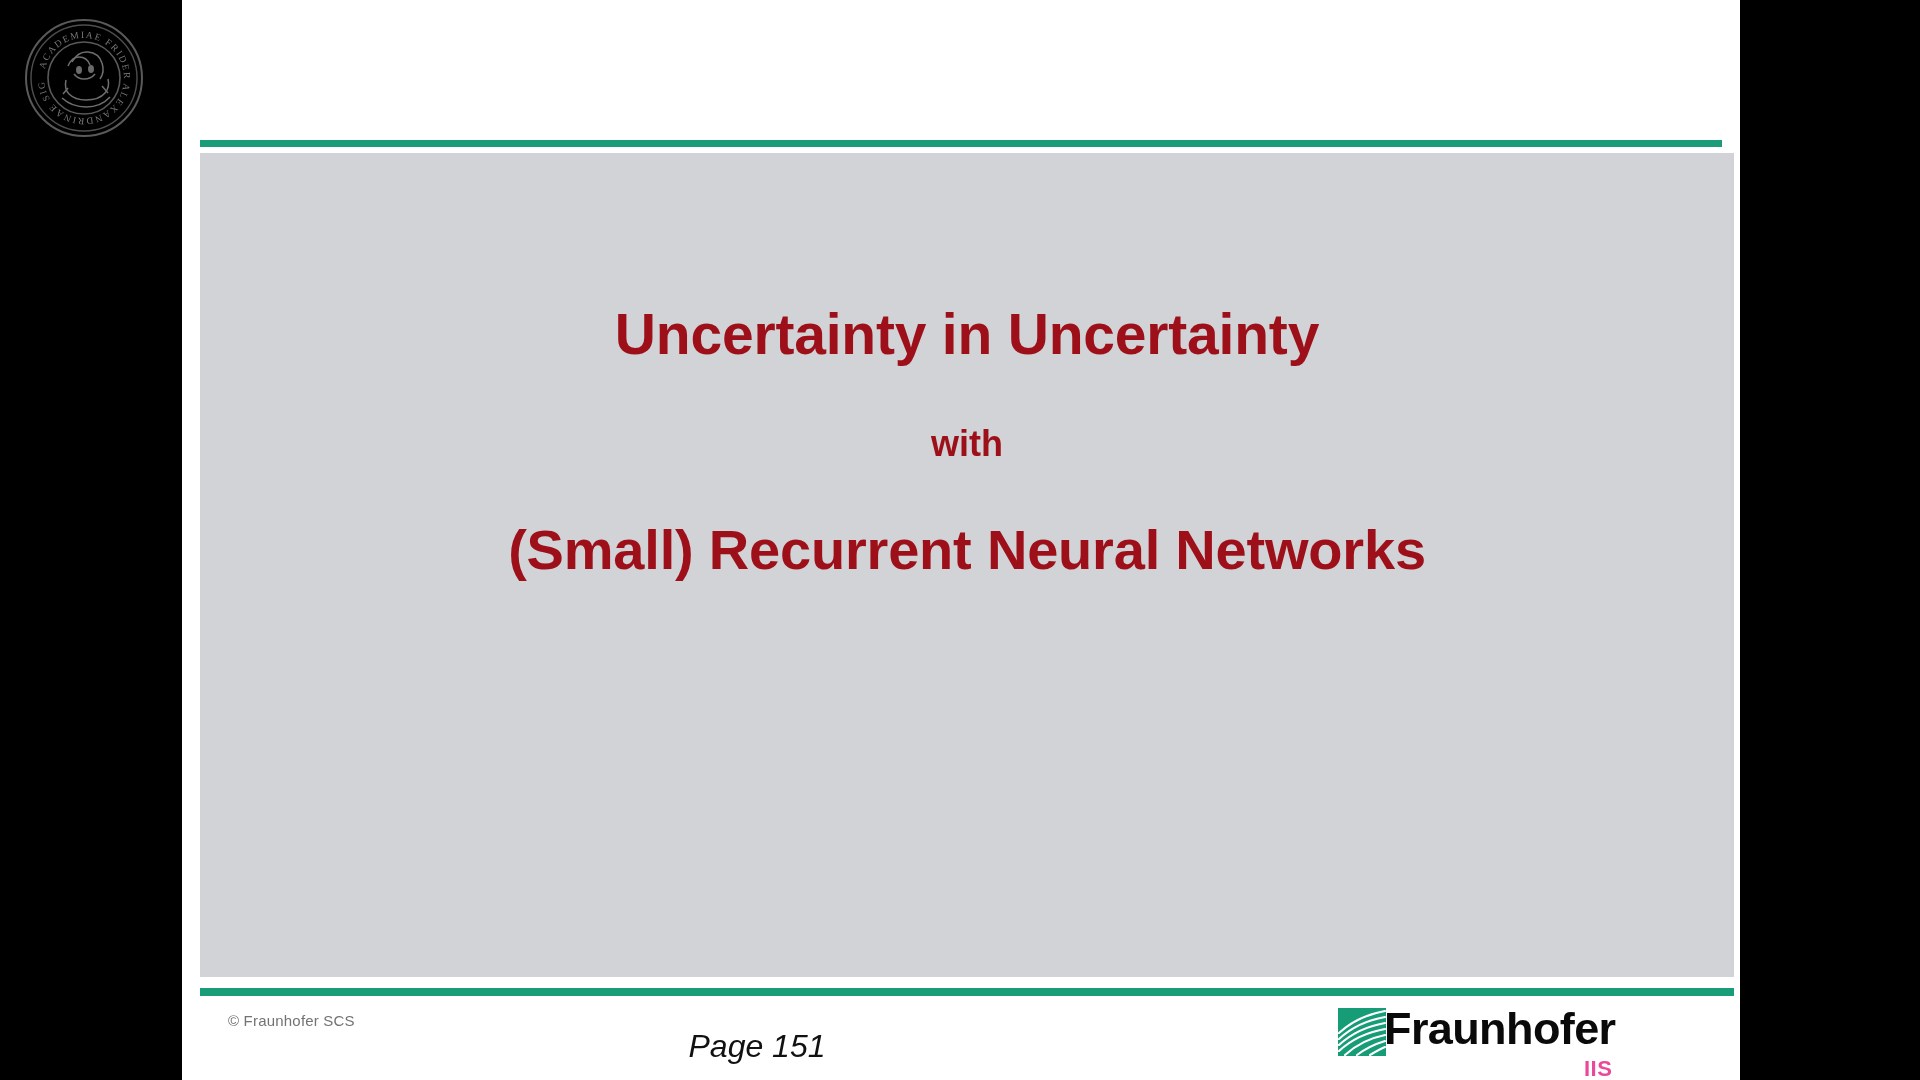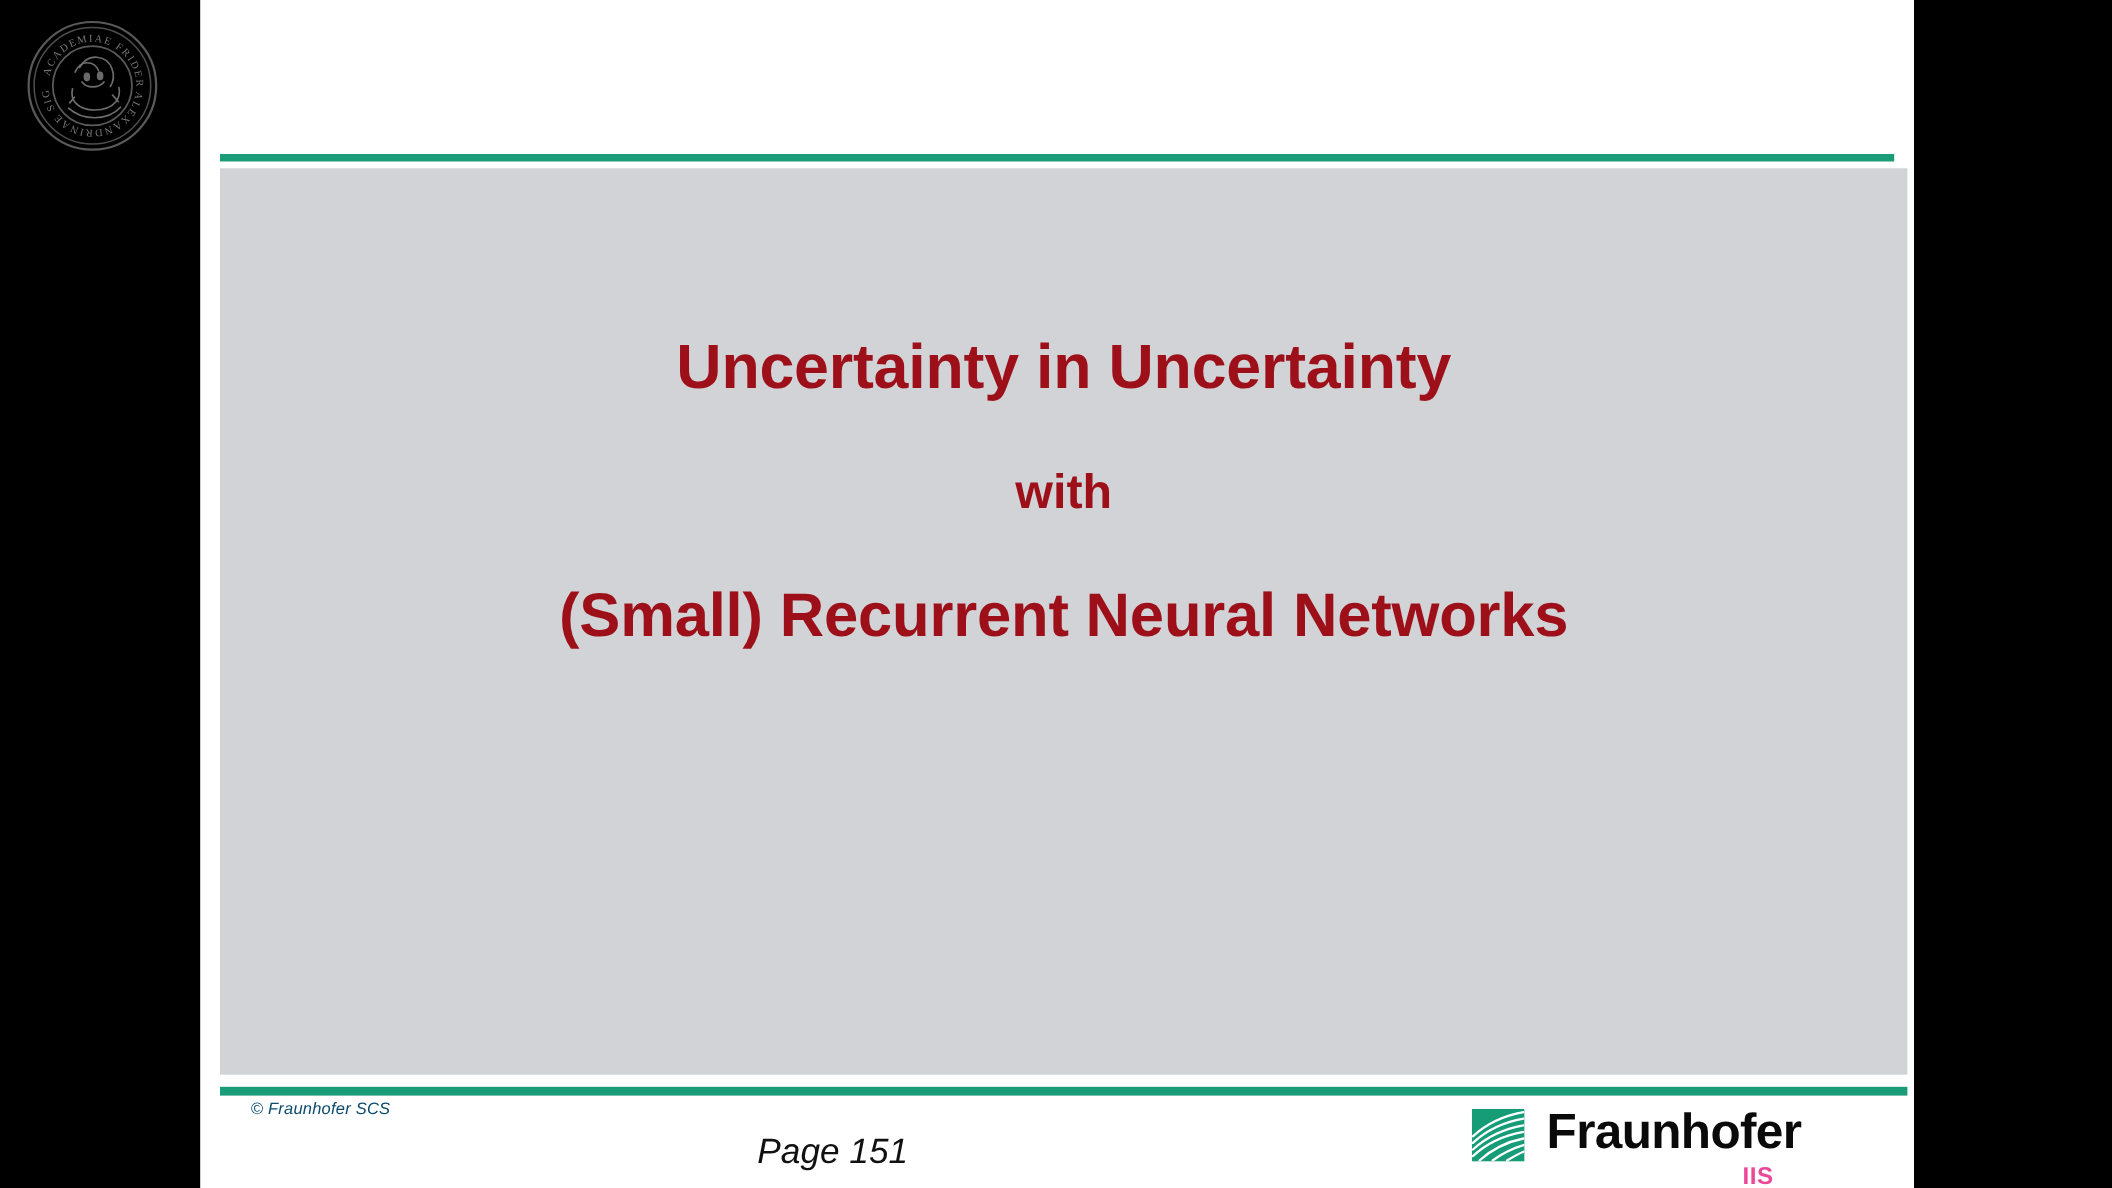--- a/index.html
+++ b/index.html
@@ -87,21 +87,21 @@
   .title-line-1 {
     color: #9E1019;
     font-size: 57px;
     font-weight: bold;
     line-height: 1.1;
     letter-spacing: -0.2px;
     margin: 0 0 58px 0;
   }
   .title-line-2 {
     color: #9E1019;
-    font-size: 44px;
+    font-size: 36px;
     font-weight: bold;
     line-height: 1.1;
     margin: 0 0 56px 0;
   }
   .title-line-3 {
     color: #9E1019;
     font-size: 56px;
     font-weight: bold;
     line-height: 1.1;
     letter-spacing: -0.2px;
@@ -117,25 +117,24 @@
   }
 
   
   .footer {
     position: absolute;
     left: 0; top: 996px;
     width: 1558px; height: 84px;
   }
   .copyright {
     position: absolute;
-    left: 46px; top: 4px;
-    color: #0c4a6e;
+    left: 46px; top: 16px;
+    color: #737373;
     font-size: 15px;
     letter-spacing: 0.2px;
-    font-style: italic;
   }
   .page-number {
     position: absolute;
     left: 0; top: 32px;
     width: 1150px;
     text-align: center;
     color: #111111;
     font-size: 32px;
     font-style: italic;
   }
@@ -147,21 +146,21 @@
     width: 330px; height: 72px;
   }
   .fh-mark {
     position: absolute;
     left: 0; top: 0;
     width: 48px; height: 48px;
   }
   .fh-mark svg { display:block; width:48px; height:48px; }
   .fh-word {
     position: absolute;
-    left: 68px; top: -2px;
+    left: 46px; top: -2px;
     font-size: 45px;
     font-weight: 600;
     color: #0A0A0A;
     letter-spacing: -0.6px;
     line-height: 1;
   }
   .fh-sub {
     position: absolute;
     left: 246px; top: 50px;
     font-size: 22px;

